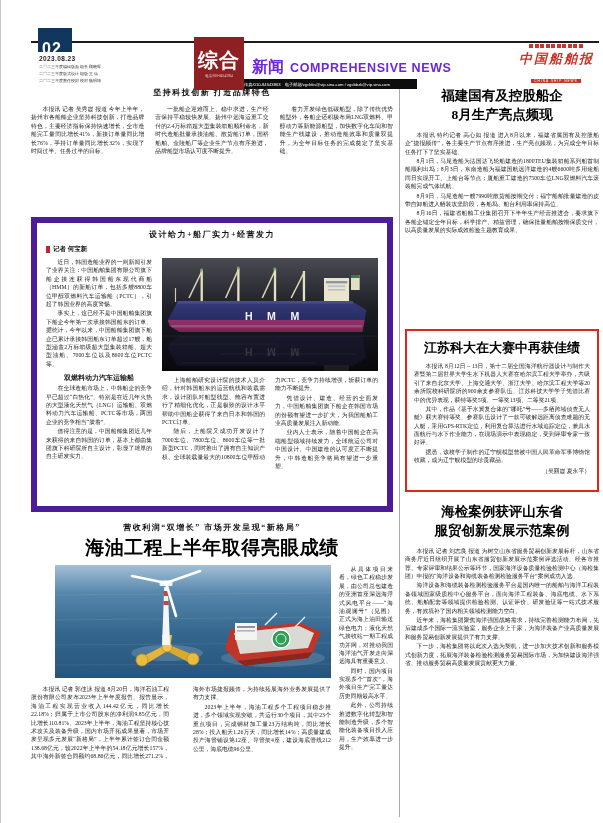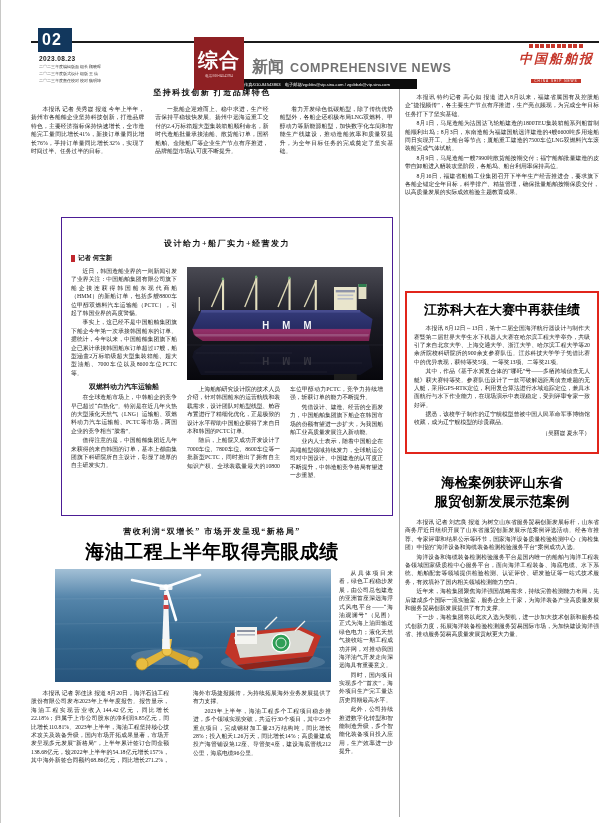--- a/index.html
+++ b/index.html
@@ -5,29 +5,29 @@
   * { margin:0; padding:0; box-sizing:border-box; }
   html,body { width:603px; height:823px; background:#fafaf8; overflow:hidden;
     font-family:"Liberation Serif", serif; }
   .sheet { position:relative; width:603px; height:823px; background:#ffffff;
     border-left:1px solid #c8c8c6; overflow:hidden; }
 
   
   .topline { position:absolute; left:30px; top:41px; width:568px; height:2px; background:#1b1b1b; }
   .pageno { position:absolute; left:37px; top:28px; width:34px; height:24px; background:#12375d;
     color:#fff; font-size:16px; font-weight:bold; font-family:"Liberation Sans",sans-serif;
-    padding:3px 0 0 4px; letter-spacing:1px; }
+    padding:12px 0 0 4px; letter-spacing:1px; }
   .date { position:absolute; left:38px; top:55px; font-size:6.5px; font-weight:bold; color:#222;
     font-family:"Liberation Sans",sans-serif; letter-spacing:.4px; }
   .edlines { position:absolute; left:38px; top:64px; font-size:4px; line-height:1.7; color:#333; }
   .zonghe { position:absolute; left:193px; top:37px; width:50px; height:53px; background:#8e2023;
     color:#fff; display:flex; flex-direction:column; align-items:center; justify-content:center; z-index:2; }
   .zonghe .big { font-size:20px; font-weight:bold; letter-spacing:1px; line-height:1.1; }
   .zonghe .tiny { font-size:3.4px; color:#f3d9d9; margin-top:3px; white-space:nowrap; }
-  .secrow { position:absolute; left:251px; top:57px; display:flex; align-items:baseline; gap:6px; color:#737373; }
+  .secrow { position:absolute; left:251px; top:57px; display:flex; align-items:baseline; gap:6px; color:#6d28d9; }
   .seczh { font-size:16px; font-weight:bold; }
   .secen { font-size:12.5px; font-weight:bold; font-family:"Liberation Sans",sans-serif; letter-spacing:.6px; }
   .contactbar { position:absolute; left:216px; top:79px; width:200px; height:10px; background:#0d0d0d;
     color:#fff; font-size:4.2px; display:flex; align-items:center; justify-content:center;
     font-family:"Liberation Sans",sans-serif; white-space:nowrap; z-index:1; }
   .logo { position:absolute; left:518px; top:44px; width:74px; text-align:center; }
   .logo-squares { display:flex; gap:1.5px; justify-content:center; margin-bottom:2px; }
   .logo-squares i { width:4px; height:4px; background:#c5372b; display:block; }
   .logo-name { color:#c5372b; font-size:13px; font-weight:bold; font-style:italic; letter-spacing:2px; white-space:nowrap; }
   .logo-sub { margin-top:1px; font-size:3.2px; color:#fff; background:#c5372b; display:inline-block;
@@ -41,21 +41,21 @@
 
   .kicker { text-align:center; font-weight:bold; font-size:8px; color:#111; letter-spacing:1.5px; }
   .headline-xl { text-align:center; font-weight:bold; font-size:19px; color:#000; margin-top:2px; letter-spacing:.5px; }
   .headline-xxl { text-align:center; font-weight:bold; font-size:21px; color:#000; margin-top:2px; letter-spacing:.5px; }
   .body-text { font-size:5.8px; line-height:1.45; text-align:justify; color:#222; }
   .body-text p { text-indent:2em; margin-bottom:1px; }
   .subhead { text-align:center; font-weight:bold; font-size:7px; margin:5px 0 4px; text-indent:0 !important; }
 
   .artA .cols { column-count:3; column-gap:11px; height:104px; overflow:hidden; margin-top:7px; }
 
-  .frame { border:1px solid #4c1d95; margin-top:8px; padding:20px 9px 8px;margin-left:30px; }
+  .frame { border:6px solid #4c1d95; margin-top:8px; padding:6px 9px 8px; }
   .byline { font-size:6.5px; font-weight:bold; color:#111; margin:5px 0 4px; display:flex; align-items:center; gap:3px; }
   .rsq { width:4px; height:7px; background:#c0272d; display:inline-block; }
   .b-body { display:flex; gap:10px; }
   .b-col1 { width:106px; height:240px; overflow:hidden; }
   .b-right { flex:1; min-width:0; }
   .ship-img { width:100%; height:113px; margin-bottom:5px; }
   .ship-img svg, .wind-img svg { width:100%; height:100%; display:block; }
   .b-cols2 { column-count:2; column-gap:10px; height:122px; overflow:hidden; }
 
   .artC { margin-top:10px; }
@@ -285,39 +285,43 @@
           </div>
         </div>
       </section>
     </div>
 
     <div class="vrule"></div>
 
     <div class="right-col">
 
       <section>
+        <h2 class="headline-r">
+          <div>福建国有及控股船企</div>
+          <div>8月生产亮点频现</div>
+        </h2>
         <div class="r-body body-text">
           <p>本报讯 特约记者 高心如 报道 进入8月以来，福建省属国有及控股船企“捷报频传”，各主要生产节点有序推进，生产亮点频现，为完成全年目标任务打下了坚实基础。</p>
           <p>8月1日，马尾造船为法国达飞轮船建造的1800TEU集装箱船系列船首制船顺利出坞；8月3日，东南造船为福建国航远洋建造的4艘6600吨多用途船同日实现开工、上船台等节点；厦船重工建造的7500车位LNG双燃料汽车滚装船完成气体试航。</p>
           <p>8月9日，马尾造船一艘7990吨散货船按期交付；福宁船舶批量建造的皮带自卸船进入舾装攻坚阶段，各船坞、船台利用率保持高位。</p>
           <p>8月16日，福建省船舶工业集团召开下半年生产经营推进会，要求旗下各船企锚定全年目标，科学排产、精益管理，确保批量船舶按期保质交付，以高质量发展的实际成效检验主题教育成果。</p>
         </div>
       </section>
 
       <section class="redframe">
         <h2 class="headline-r">江苏科大在大赛中再获佳绩</h2>
         <div class="r-body2 body-text">
           <p>本报讯 8月12日～13日，第十二届全国海洋航行器设计与制作大赛暨第二届世界大学生水下机器人大赛在哈尔滨工程大学举办，共吸引了来自北京大学、上海交通大学、浙江大学、哈尔滨工程大学等20余所院校科研院所的900余支参赛队伍。江苏科技大学学子凭借比赛中的优异表现，获特等奖5项、一等奖13项、二等奖21项。</p>
           <p>其中，作品《基于水翼复合体的“哪吒”号——多栖跨域侦查无人艇》获大赛特等奖。参赛队伍设计了一款可破解远距离侦查难题的无人艇，采用GPS-RTK定位，利用复合算法进行水域追踪定位，兼具水面航行与水下作业能力，在现场演示中表现稳定，受到评审专家一致好评。</p>
           <p>据悉，该校学子制作的辽宁舰模型曾被中国人民革命军事博物馆收藏，成为辽宁舰模型的珍贵藏品。</p>
           <p class="sign">（吴丽霞 夏永平）</p>
         </div>
       </section>
 
-      <section style="margin-top:20px;">
+      <section style="margin-top:11px;">
         <h2 class="headline-r">
           <div>海检案例获评山东省</div>
           <div>服贸创新发展示范案例</div>
         </h2>
         <div class="r-body3 body-text">
           <p>本报讯 记者 刘志良 报道 为树立山东省服务贸易创新发展标杆，山东省商务厅近日组织开展了山东省服贸创新发展示范案例评选活动。经各市推荐、专家评审和结果公示等环节，国家海洋设备质量检验检测中心（海检集团）申报的“海洋设备和海缆装备检测检验服务平台”案例成功入选。</p>
           <p>海洋设备和海缆装备检测检验服务平台是国内唯一的船舶与海洋工程装备领域国家级质检中心服务平台，面向海洋工程装备、海底电缆、水下系统、船舶配套等领域提供检验检测、认证评价、研发验证等一站式技术服务，有效填补了国内相关领域检测能力空白。</p>
           <p>近年来，海检集团聚焦海洋强国战略需求，持续完善检测能力布局，先后建成多个国际一流实验室，服务企业上千家，为海洋装备产业高质量发展和服务贸易创新发展提供了有力支撑。</p>
           <p>下一步，海检集团将以此次入选为契机，进一步加大技术创新和服务模式创新力度，拓展海洋装备检验检测服务贸易国际市场，为加快建设海洋强省、推动服务贸易高质量发展贡献更大力量。</p>
         </div>

